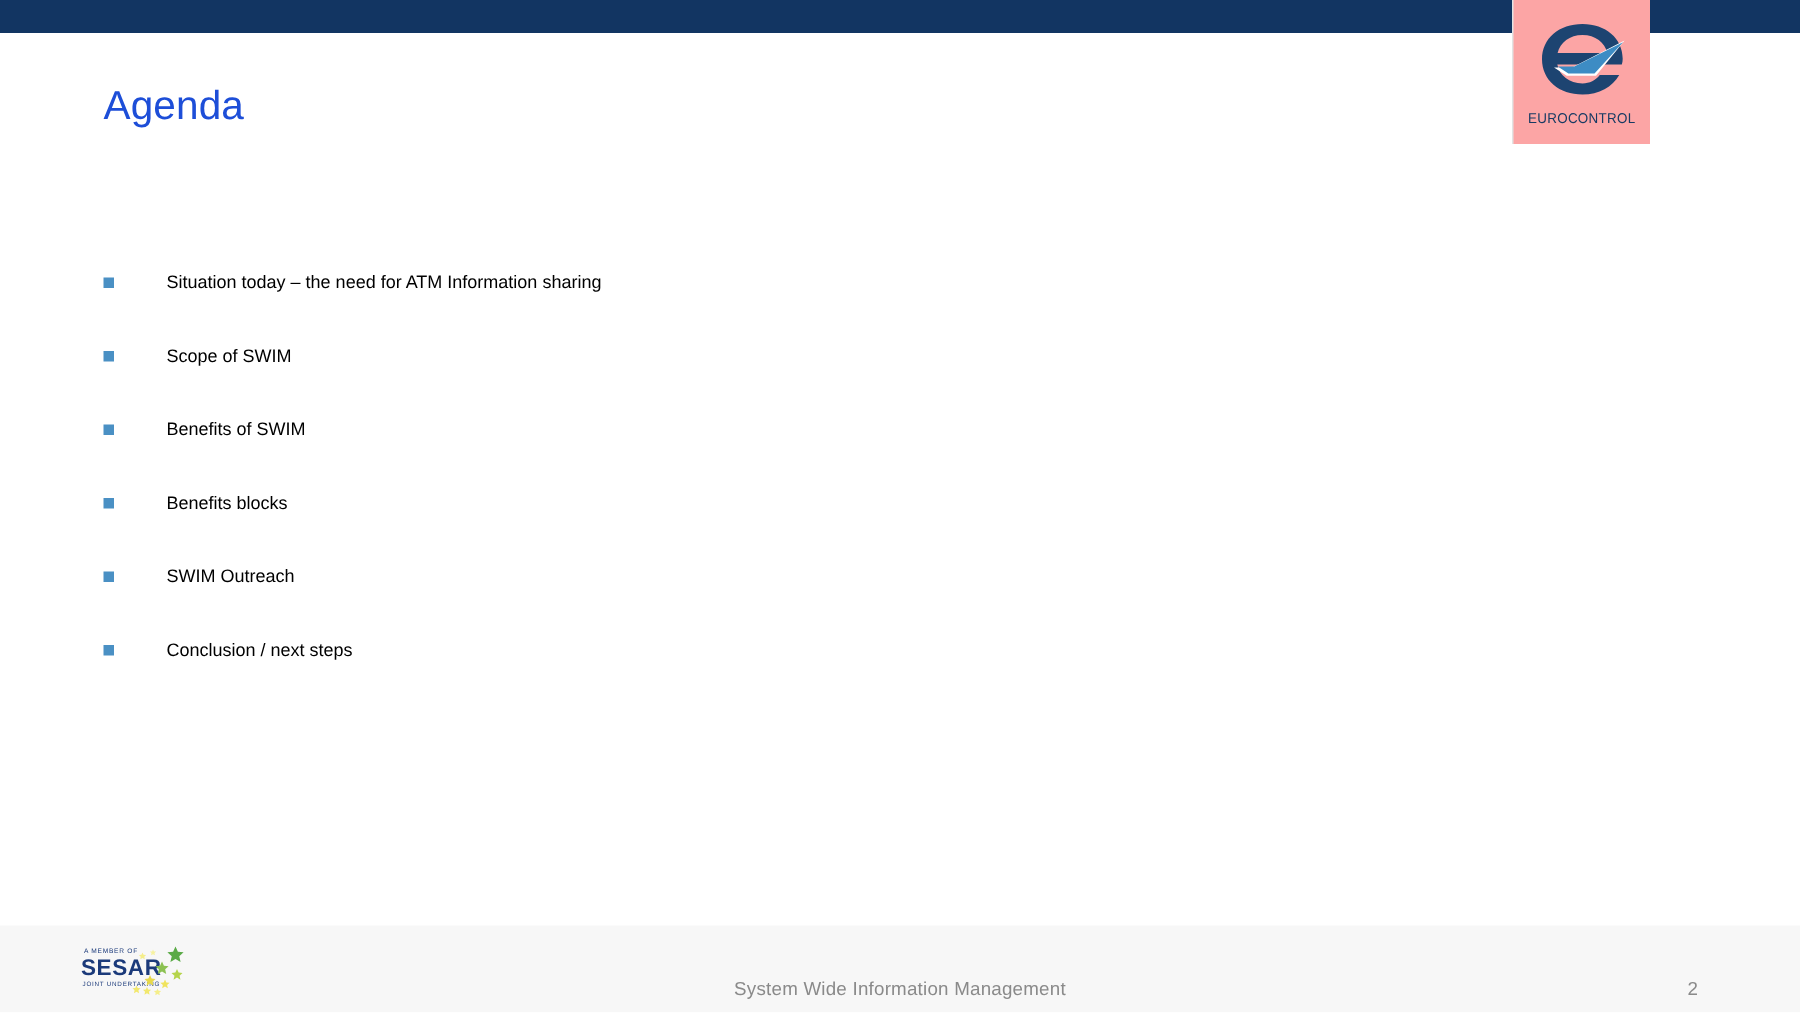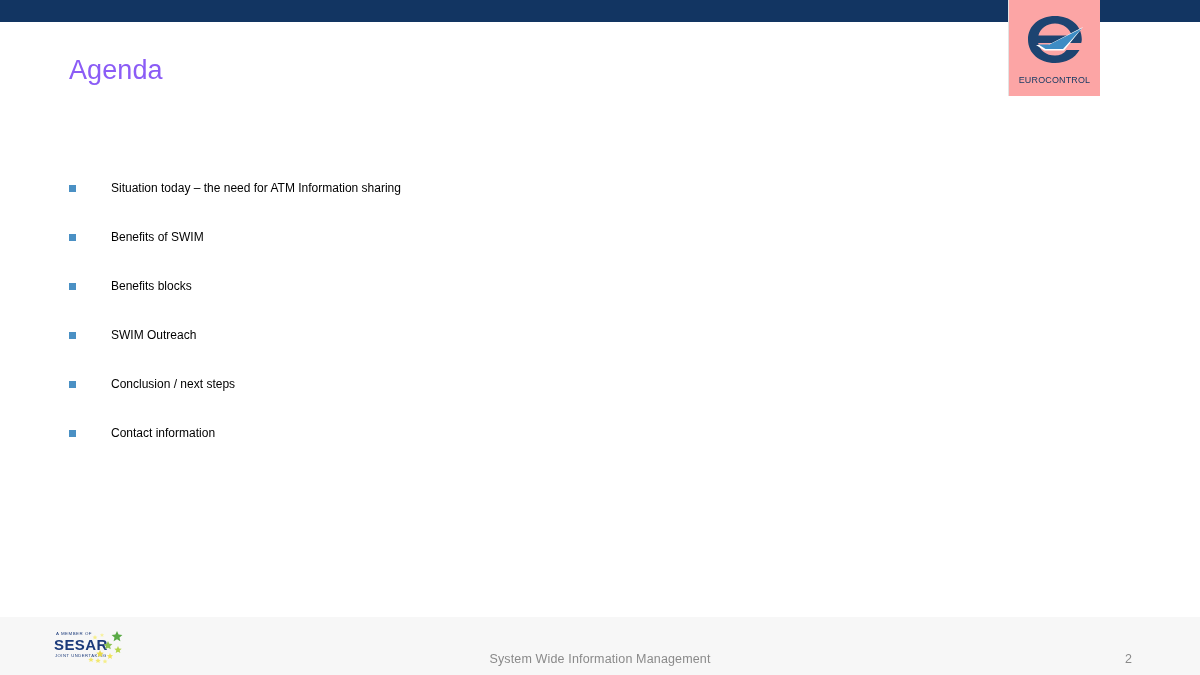--- a/index.html
+++ b/index.html
@@ -69,21 +69,21 @@
     font-weight: 400;
     transform: scaleX(0.94);
   }
 
   
   #slide-title {
     position: absolute;
     left: 69px;
     top: 55px;
     font-size: 27px;
-    color: #8b5cf6;
+    color: #1d4ed8;
     font-weight: 400;
     letter-spacing: 0.1px;
     white-space: nowrap;
   }
 
   
   #bullet-list {
     position: absolute;
     left: 69px;
     top: 177px;
@@ -168,20 +168,24 @@
   <div id="slide-title">Agenda</div>
 
   <div id="bullet-list">
 
     <div class="bullet-row">
       <span class="bullet-marker"></span>
       <span class="bullet-text">Situation today – the need for ATM Information sharing</span>
     </div>
 
 
+    <div class="bullet-row">
+      <span class="bullet-marker"></span>
+      <span class="bullet-text">Scope of SWIM</span>
+    </div>
 
     <div class="bullet-row">
       <span class="bullet-marker"></span>
       <span class="bullet-text">Benefits of SWIM</span>
     </div>
 
     <div class="bullet-row">
       <span class="bullet-marker"></span>
       <span class="bullet-text">Benefits blocks</span>
     </div>
@@ -189,24 +193,20 @@
     <div class="bullet-row">
       <span class="bullet-marker"></span>
       <span class="bullet-text">SWIM Outreach</span>
     </div>
 
     <div class="bullet-row">
       <span class="bullet-marker"></span>
       <span class="bullet-text">Conclusion / next steps</span>
     </div>
 
-    <div class="bullet-row">
-      <span class="bullet-marker"></span>
-      <span class="bullet-text">Contact information</span>
-    </div>
 
   </div>
 
   <div id="footer-band"></div>
 
   <svg id="sesar-logo" viewBox="0 0 84 38">
     <text x="6" y="8" font-family="Liberation Sans, sans-serif" font-size="4.4" fill="#1b3a7a" letter-spacing="0.5">A MEMBER OF</text>
     <text x="4" y="23" font-family="Liberation Sans, sans-serif" font-size="15" font-weight="bold" fill="#1b3a7a" letter-spacing="0.4">SESAR</text>
     <text x="5" y="30" font-family="Liberation Sans, sans-serif" font-size="4.2" fill="#1b3a7a" letter-spacing="0.5">JOINT UNDERTAKING</text>
     <g>

